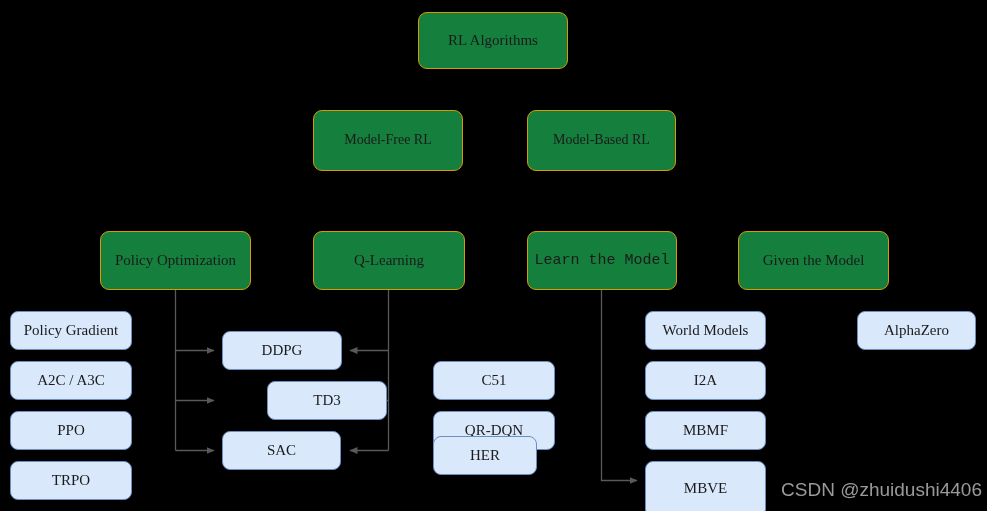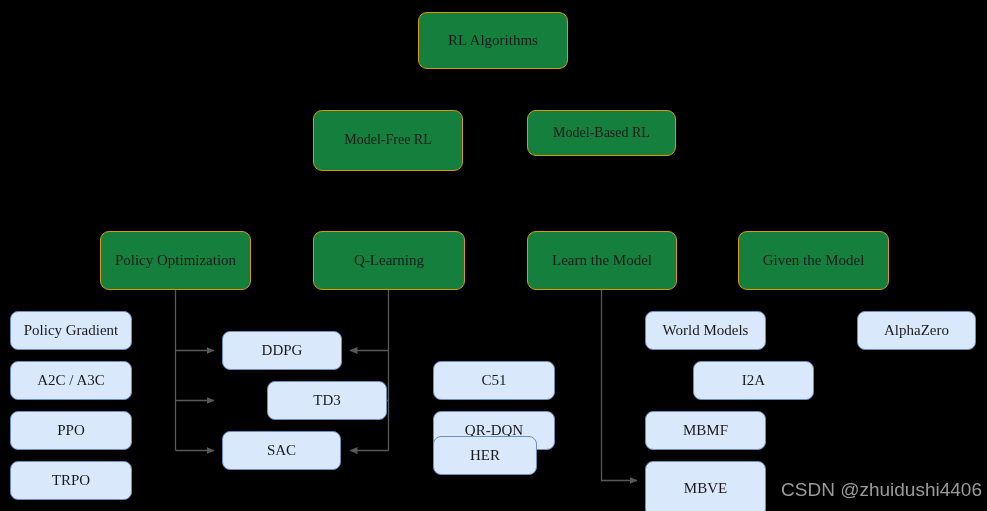--- a/index.html
+++ b/index.html
@@ -78,42 +78,42 @@
     <path d="M388.5 350.5 L350 350.5" stroke="#595959" stroke-width="1.3" fill="none" marker-end="url(#arrow)"></path>
     <path d="M388.5 400.5 L350 400.5" stroke="#595959" stroke-width="1.3" fill="none" marker-end="url(#arrow)"></path>
     <path d="M388.5 450.5 L350 450.5" stroke="#595959" stroke-width="1.3" fill="none" marker-end="url(#arrow)"></path>
 
     <path d="M601.5 290 L601.5 480.5 L637 480.5" stroke="#595959" stroke-width="1.3" fill="none" marker-end="url(#arrow)"></path>
   </svg>
 
   <div class="node cat" style="left:418px; top:12px; width:150px; height:57px;">RL Algorithms</div>
 
   <div class="node cat lg" style="left:313px; top:110px; width:150px; height:61px;">Model-Free RL</div>
-  <div class="node cat lg" style="left:527px; top:110px; width:149px; height:46px;">Model-Based RL</div>
+  <div class="node cat lg" style="left:527px; top:110px; width:149px; height:61px;">Model-Based RL</div>
 
   <div class="node cat" style="left:100px; top:231px; width:151px; height:59px;">Policy Optimization</div>
   <div class="node cat" style="left:313px; top:231px; width:152px; height:59px;">Q-Learning</div>
-  <div class="node cat" style="left:527px; top:231px; width:150px; height:59px;">Learn the Model</div>
+  <div class="node cat" style="left:527px; top:231px; width:150px; height:59px;font-family:Liberation Mono, monospace;">Learn the Model</div>
   <div class="node cat" style="left:738px; top:231px; width:151px; height:59px;">Given the Model</div>
 
   <div class="node leaf" style="left:10px; top:311px; width:122px; height:39px;">Policy Gradient</div>
   <div class="node leaf" style="left:10px; top:361px; width:122px; height:39px;">A2C / A3C</div>
   <div class="node leaf" style="left:10px; top:411px; width:122px; height:39px;">PPO</div>
   <div class="node leaf" style="left:10px; top:461px; width:122px; height:39px;">TRPO</div>
 
   <div class="node leaf" style="left:222px; top:331px; width:120px; height:39px;">DDPG</div>
   <div class="node leaf" style="left:222px; top:381px; width:120px; height:39px;margin-left:45px;">TD3</div>
   <div class="node leaf" style="left:222px; top:431px; width:119px; height:39px;">SAC</div>
 
   <div class="node leaf" style="left:433px; top:361px; width:122px; height:39px;">C51</div>
   <div class="node leaf" style="left:433px; top:411px; width:122px; height:39px;">QR-DQN</div>
   <div class="node leaf" style="left:433px; top:436px; width:104px; height:39px;">HER</div>
 
   <div class="node leaf" style="left:645px; top:311px; width:121px; height:39px;">World Models</div>
-  <div class="node leaf" style="left:645px; top:361px; width:121px; height:39px;margin-left:48px;">I2A</div>
+  <div class="node leaf" style="left:645px; top:361px; width:121px; height:39px;">I2A</div>
   <div class="node leaf" style="left:645px; top:411px; width:121px; height:39px;">MBMF</div>
   <div class="node leaf" style="left:645px; top:461px; width:121px; height:56px;">MBVE</div>
 
   <div class="node leaf" style="left:857px; top:311px; width:119px; height:39px;">AlphaZero</div>
 
   <div class="watermark">CSDN @zhuidushi4406</div>
 
 </div>
 
 </body></html>

